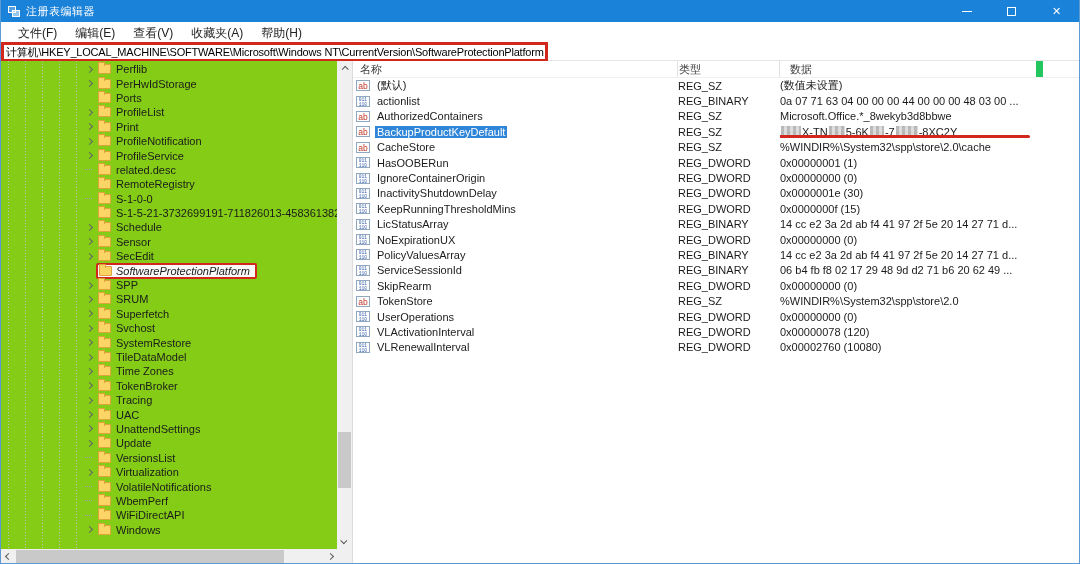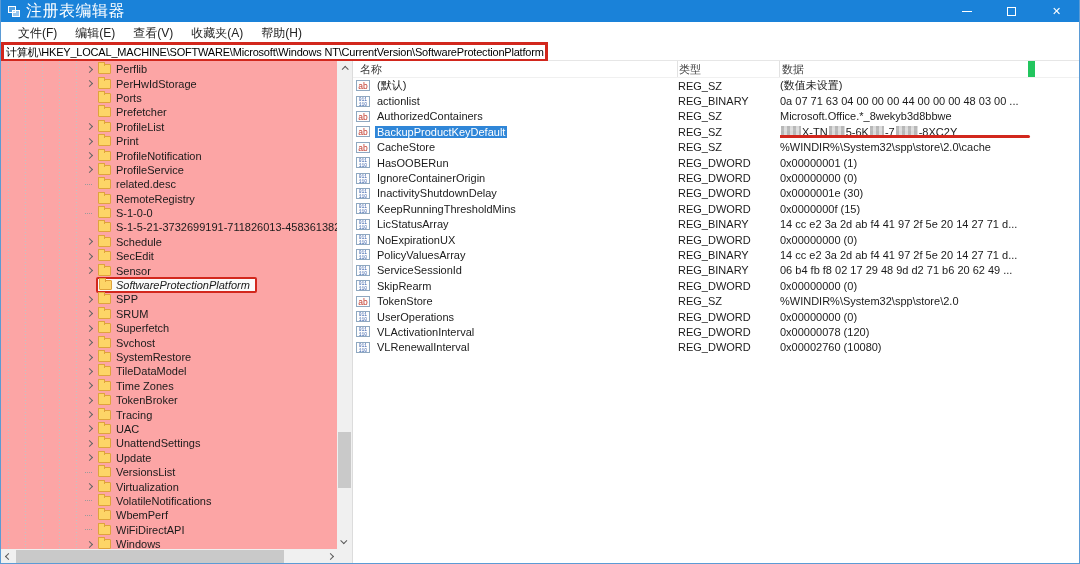--- a/index.html
+++ b/index.html
@@ -9,40 +9,40 @@
     position:relative; width:1080px; height:564px; background:#fff;
     border-left:1px solid #5b9bd5; border-right:1px solid #5b9bd5; border-bottom:1px solid #5b9bd5;
     overflow:hidden; font-size:12px; color:#000;
   }
   
   .titlebar { height:22px; background:var(--titlebar,#1a82d9); display:flex; align-items:center; color:#fff; }
   .app-icon { width:12px; height:12px; margin:0 6px 0 7px; position:relative; }
   .app-icon i { position:absolute; border:1px solid #fff; background:rgba(255,255,255,.25); }
   .app-icon i.b1 { left:0; top:1px; width:8px; height:7px; }
   .app-icon i.b2 { left:4px; top:5px; width:8px; height:7px; background:rgba(255,255,255,.55); }
-  .title-text { font-size:16px; letter-spacing:.5px; }
+  .title-text { font-size:11px; letter-spacing:.5px; }
   .tb-spacer { flex:1; }
   .tb-btn { width:45px; height:22px; display:flex; align-items:center; justify-content:center; color:#fff; }
   .glyph-min { width:10px; height:1px; background:#fff; }
   .glyph-max { width:9px; height:9px; border:1px solid #fff; }
   .glyph-close { font-size:11px; line-height:1; }
   
   .menubar { height:22px; background:#fff; display:flex; align-items:center; padding-left:8px; }
   .menu-item { padding:3px 9px; font-size:12px; color:#222; }
   
   .addressbar { position:relative; height:17px; background:#fff; border-bottom:1px solid #e6e6e6; }
   .address-redbox {
     position:absolute; left:0; top:-2px; width:547px; height:20px;
     border:3px solid var(--red,#d2271d); display:flex; align-items:center; background:#fff;
   }
   .address-text { font-size:11px; white-space:nowrap; padding-left:2px; letter-spacing:-0.2px; }
   
   .main { position:relative; display:flex; height:503px; }
   
-  .tree-pane { position:relative; width:352px; border-right:1px solid #dcdcdc; background:#fca5a5; overflow:hidden; }
+  .tree-pane { position:relative; width:352px; border-right:1px solid #dcdcdc; background:#84cc16; overflow:hidden; }
   .tree-guides {
     position:absolute; left:0; top:0; bottom:15px; width:86px; pointer-events:none;
     background:
       repeating-linear-gradient(to bottom,#c3c3c3 0 1px,transparent 1px 3px) 7px 0/1px 100% no-repeat,
       repeating-linear-gradient(to bottom,#c3c3c3 0 1px,transparent 1px 3px) 24px 0/1px 100% no-repeat,
       repeating-linear-gradient(to bottom,#c3c3c3 0 1px,transparent 1px 3px) 41px 0/1px 100% no-repeat,
       repeating-linear-gradient(to bottom,#c3c3c3 0 1px,transparent 1px 3px) 58px 0/1px 100% no-repeat,
       repeating-linear-gradient(to bottom,#c3c3c3 0 1px,transparent 1px 3px) 75px 0/1px 100% no-repeat;
   }
   .tree-scroll { position:absolute; left:0; top:1px; right:15px; bottom:15px; overflow:hidden; }
@@ -67,21 +67,21 @@
   .sb-chev.left { transform:rotate(-135deg); }
   .sb-chev.right { transform:rotate(45deg); }
   .v-thumb { position:absolute; right:1px; width:13px; top:371px; height:56px; background:#c9c9c9; }
   .h-thumb { position:absolute; top:1px; height:13px; left:15px; width:268px; background:#c9c9c9; }
   .sb-corner { position:absolute; right:0; bottom:0; width:15px; height:15px; background:#f0f0f0; }
   
   .list-pane { flex:1; background:#fff; position:relative; overflow:hidden; }
   .list-header { display:flex; height:17px; align-items:center; border-bottom:1px solid #f0f0f0; font-size:11px; color:#3c3c3c; }
   .h-name { width:325px; padding-left:7px; border-right:1px solid #e2e2e2; height:100%; display:flex; align-items:center; }
   .h-type { width:102px; padding-left:1px; border-right:1px solid #e2e2e2; height:100%; display:flex; align-items:center; }
-  .h-data { width:255px; padding-left:2px; border-right:7px solid #22c55e; height:100%; display:flex; align-items:center; }
+  .h-data { width:255px; padding-left:2px; border-right:7px solid #22c55e; height:100%; display:flex; align-items:center;margin-left:8px; }
   .list-row { display:flex; height:15.4px; align-items:center; font-size:11px; white-space:nowrap; }
   .c-name { width:325px; padding-left:3px; display:flex; align-items:center; overflow:hidden; }
   .c-type { width:102px; color:#1b1b1b; }
   .c-data { flex:1; position:relative; color:#1b1b1b; overflow:hidden; display:flex; align-items:center; }
   .val-icon { width:14px; height:11px; margin-right:5px; flex:none; }
   .name-text { color:#1b1b1b; padding:0 2px; }
   .name-text.selected { background:var(--sel,#2f86d8); color:#fff;text-align:right; }
   .blur-box { display:inline-block; height:11px; margin:0 1px; vertical-align:text-bottom;
     background:
       repeating-linear-gradient(90deg, rgba(180,180,180,.8) 0 3px, rgba(225,225,225,.8) 3px 6px),
@@ -144,96 +144,91 @@
             </span>
             <span class="folder"></span>
             <span class="tree-label">PerHwIdStorage</span>
           </div>
           <div class="tree-row">
             <span class="tree-marker"></span>
             <span class="folder"></span>
             <span class="tree-label">Ports</span>
           </div>
           <div class="tree-row">
+            <span class="tree-marker">
+              <span class="chev"></span>
+            </span>
+            <span class="folder"></span>
+            <span class="tree-label">ProfileList</span>
+          </div>
+          <div class="tree-row">
+            <span class="tree-marker">
+              <span class="chev"></span>
+            </span>
+            <span class="folder"></span>
+            <span class="tree-label">Print</span>
+          </div>
+          <div class="tree-row">
+            <span class="tree-marker">
+              <span class="chev"></span>
+            </span>
+            <span class="folder"></span>
+            <span class="tree-label">ProfileNotification</span>
+          </div>
+          <div class="tree-row">
+            <span class="tree-marker">
+              <span class="chev"></span>
+            </span>
+            <span class="folder"></span>
+            <span class="tree-label">ProfileService</span>
+          </div>
+          <div class="tree-row">
+            <span class="tree-marker">
+              <span class="dashm"></span>
+            </span>
+            <span class="folder"></span>
+            <span class="tree-label">related.desc</span>
+          </div>
+          <div class="tree-row">
             <span class="tree-marker"></span>
             <span class="folder"></span>
-            <span class="tree-label">Prefetcher</span>
-          </div>
-          <div class="tree-row">
-            <span class="tree-marker">
-              <span class="chev"></span>
-            </span>
-            <span class="folder"></span>
-            <span class="tree-label">ProfileList</span>
-          </div>
-          <div class="tree-row">
-            <span class="tree-marker">
-              <span class="chev"></span>
-            </span>
-            <span class="folder"></span>
-            <span class="tree-label">Print</span>
-          </div>
-          <div class="tree-row">
-            <span class="tree-marker">
-              <span class="chev"></span>
-            </span>
-            <span class="folder"></span>
-            <span class="tree-label">ProfileNotification</span>
-          </div>
-          <div class="tree-row">
-            <span class="tree-marker">
-              <span class="chev"></span>
-            </span>
-            <span class="folder"></span>
-            <span class="tree-label">ProfileService</span>
+            <span class="tree-label">RemoteRegistry</span>
           </div>
           <div class="tree-row">
             <span class="tree-marker">
               <span class="dashm"></span>
             </span>
             <span class="folder"></span>
-            <span class="tree-label">related.desc</span>
+            <span class="tree-label">S-1-0-0</span>
           </div>
           <div class="tree-row">
             <span class="tree-marker"></span>
             <span class="folder"></span>
-            <span class="tree-label">RemoteRegistry</span>
-          </div>
-          <div class="tree-row">
-            <span class="tree-marker">
-              <span class="dashm"></span>
-            </span>
-            <span class="folder"></span>
-            <span class="tree-label">S-1-0-0</span>
-          </div>
-          <div class="tree-row">
-            <span class="tree-marker"></span>
-            <span class="folder"></span>
             <span class="tree-label">S-1-5-21-3732699191-711826013-458361382</span>
           </div>
           <div class="tree-row">
             <span class="tree-marker">
               <span class="chev"></span>
             </span>
             <span class="folder"></span>
             <span class="tree-label">Schedule</span>
           </div>
           <div class="tree-row">
             <span class="tree-marker">
               <span class="chev"></span>
             </span>
             <span class="folder"></span>
+            <span class="tree-label">Sensor</span>
+          </div>
+          <div class="tree-row">
+            <span class="tree-marker">
+              <span class="chev"></span>
+            </span>
+            <span class="folder"></span>
             <span class="tree-label">SecEdit</span>
-          </div>
-          <div class="tree-row">
-            <span class="tree-marker">
-              <span class="chev"></span>
-            </span>
-            <span class="folder"></span>
-            <span class="tree-label">Sensor</span>
           </div>
           <div class="tree-row">
             <span class="tree-marker"></span>
             <span class="tree-sel-wrap">
               <span class="folder"></span>
               <span class="tree-label">SoftwareProtectionPlatform</span>
             </span>
           </div>
           <div class="tree-row">
             <span class="tree-marker">

